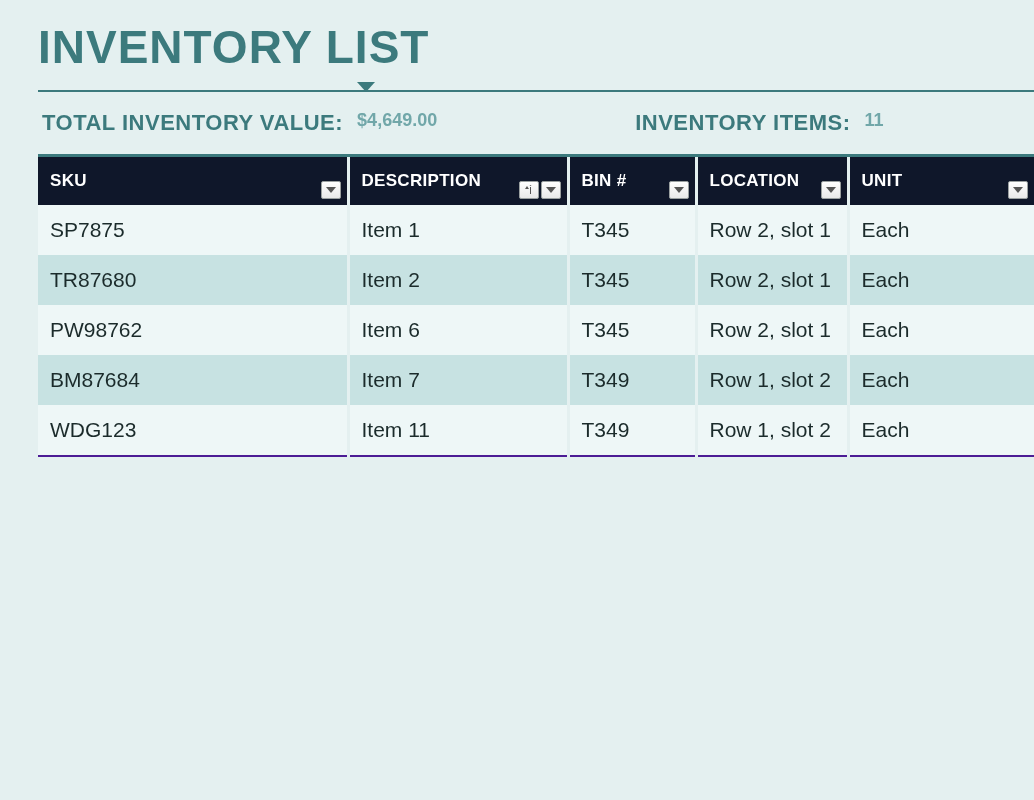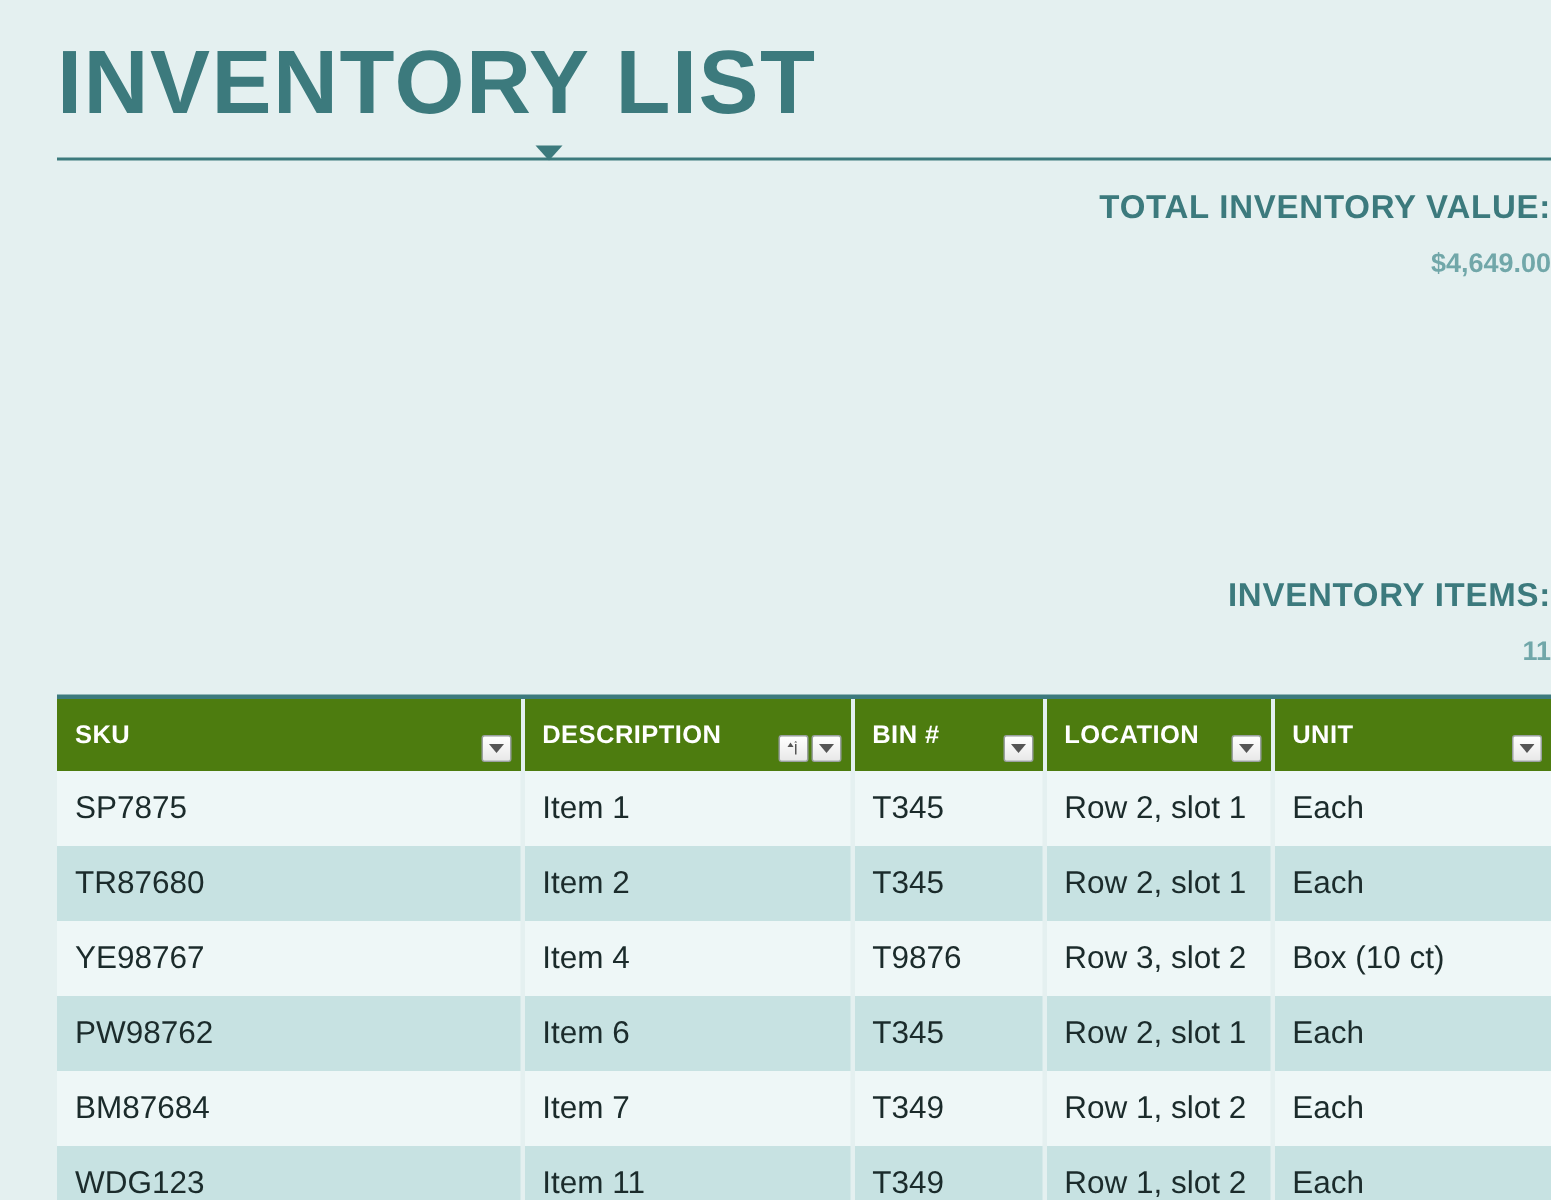--- a/index.html
+++ b/index.html
@@ -5,21 +5,21 @@
   * { box-sizing: border-box; margin: 0; padding: 0; }
   body {
     background: #e4f0f0;
     font-family: "Segoe UI", Arial, sans-serif;
     width: 1034px;
     height: 800px;
     overflow: hidden;
     padding: 20px 0 0 38px;
   }
   .title {
-    font-size: 60px;
+    font-size: 46px;
     font-weight: 800;
     color: #3c7a7d;
     letter-spacing: 1px;
     margin-bottom: 8px;
   }
   .divider-wrap {
     position: relative;
     height: 18px;
     margin-bottom: 6px;
     width: 996px;
@@ -37,24 +37,23 @@
     top: 0;
     left: 319px;
     width: 0;
     height: 0;
     border-left: 9px solid transparent;
     border-right: 9px solid transparent;
     border-top: 10px solid #3c7a7d;
   }
   .summary {
     display: flex;
-    align-items: flex-end;
+    align-items: flex-start;
     padding: 4px 0 18px 4px;
     gap: 14px;
-    flex-direction: column;
   }
   .summary-label {
     font-size: 22px;
     font-weight: 800;
     color: #3c7a7d;
     letter-spacing: 0.5px;
   }
   .summary-value {
     font-size: 18px;
     font-weight: 700;
@@ -71,21 +70,21 @@
     border-collapse: collapse;
     table-layout: fixed;
   }
   col.c-sku  { width: 310px; }
   col.c-desc { width: 220px; }
   col.c-bin  { width: 128px; }
   col.c-loc  { width: 152px; }
   col.c-unit { width: 186px; }
 
   thead th {
-    background: #4d7c0f;
+    background: #0f172a;
     color: #fff;
     text-align: left;
     font-weight: 800;
     font-size: 17px;
     letter-spacing: 0.3px;
     padding: 14px 12px;
     position: relative;
     border-right: 3px solid #e4f0f0;
   }
   thead th:last-child { border-right: none; }
@@ -218,27 +217,20 @@
           <td>Each</td>
         </tr>
         <tr>
           <td>TR87680</td>
           <td>Item 2</td>
           <td>T345</td>
           <td>Row 2, slot 1</td>
           <td>Each</td>
         </tr>
         <tr>
-          <td>YE98767</td>
-          <td>Item 4</td>
-          <td>T9876</td>
-          <td>Row 3, slot 2</td>
-          <td>Box (10 ct)</td>
-        </tr>
-        <tr>
           <td>PW98762</td>
           <td>Item 6</td>
           <td>T345</td>
           <td>Row 2, slot 1</td>
           <td>Each</td>
         </tr>
         <tr>
           <td>BM87684</td>
           <td>Item 7</td>
           <td>T349</td>

